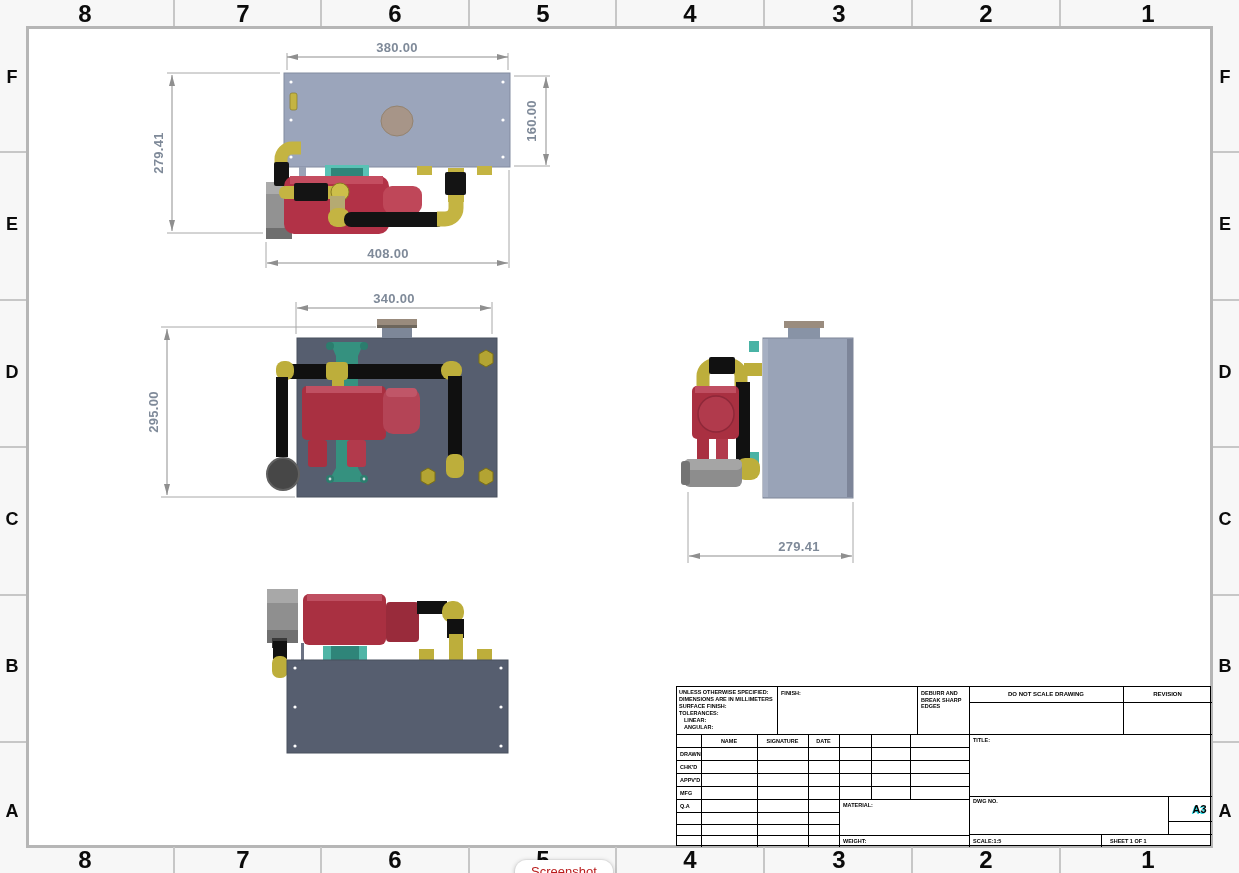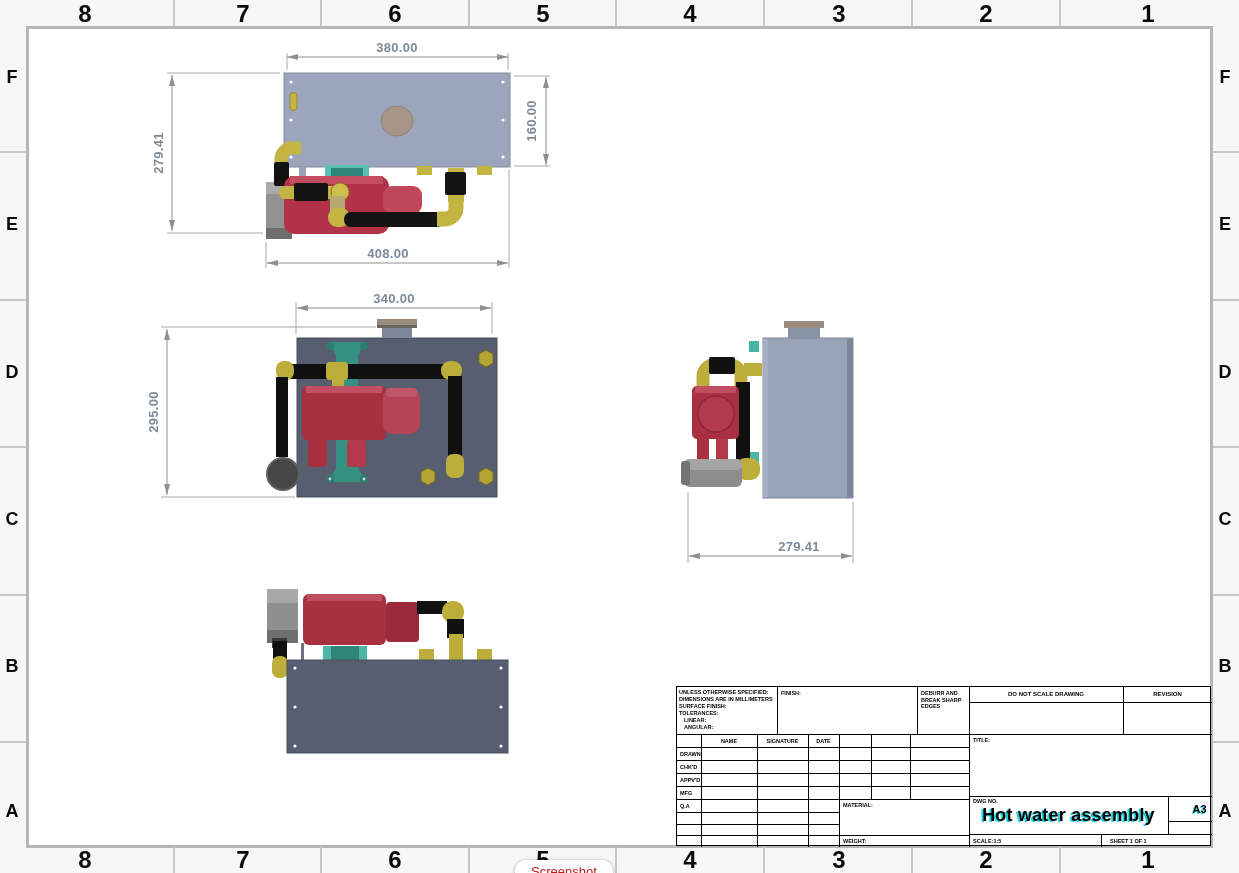--- a/index.html
+++ b/index.html
@@ -319,21 +319,20 @@
     <div class="tbt" style="left:3px;top:77px;">CHK'D</div>
     <div class="tbt" style="left:3px;top:90px;">APPV'D</div>
     <div class="tbt" style="left:3px;top:103px;">MFG</div>
     <div class="tbt" style="left:3px;top:116px;">Q.A</div>
 
     <div class="tbt" style="left:166px;top:115px;">MATERIAL:</div>
     <div class="tbt" style="left:166px;top:151px;">WEIGHT:</div>
     <div class="tbt" style="left:296px;top:50px;">TITLE:</div>
     <div class="tbt" style="left:296px;top:111px;">DWG NO.</div>
 
-    <div class="big-title">Hot water assembly</div>
     <div class="a3">A3</div>
 
     <div class="tbt" style="left:296px;top:151px;">SCALE:1:5</div>
     <div class="tbt" style="left:433px;top:151px;">SHEET 1 OF 1</div>
   </div>
 
   <div class="tooltip">
     <span>Screenshot</span>
   </div>
 

